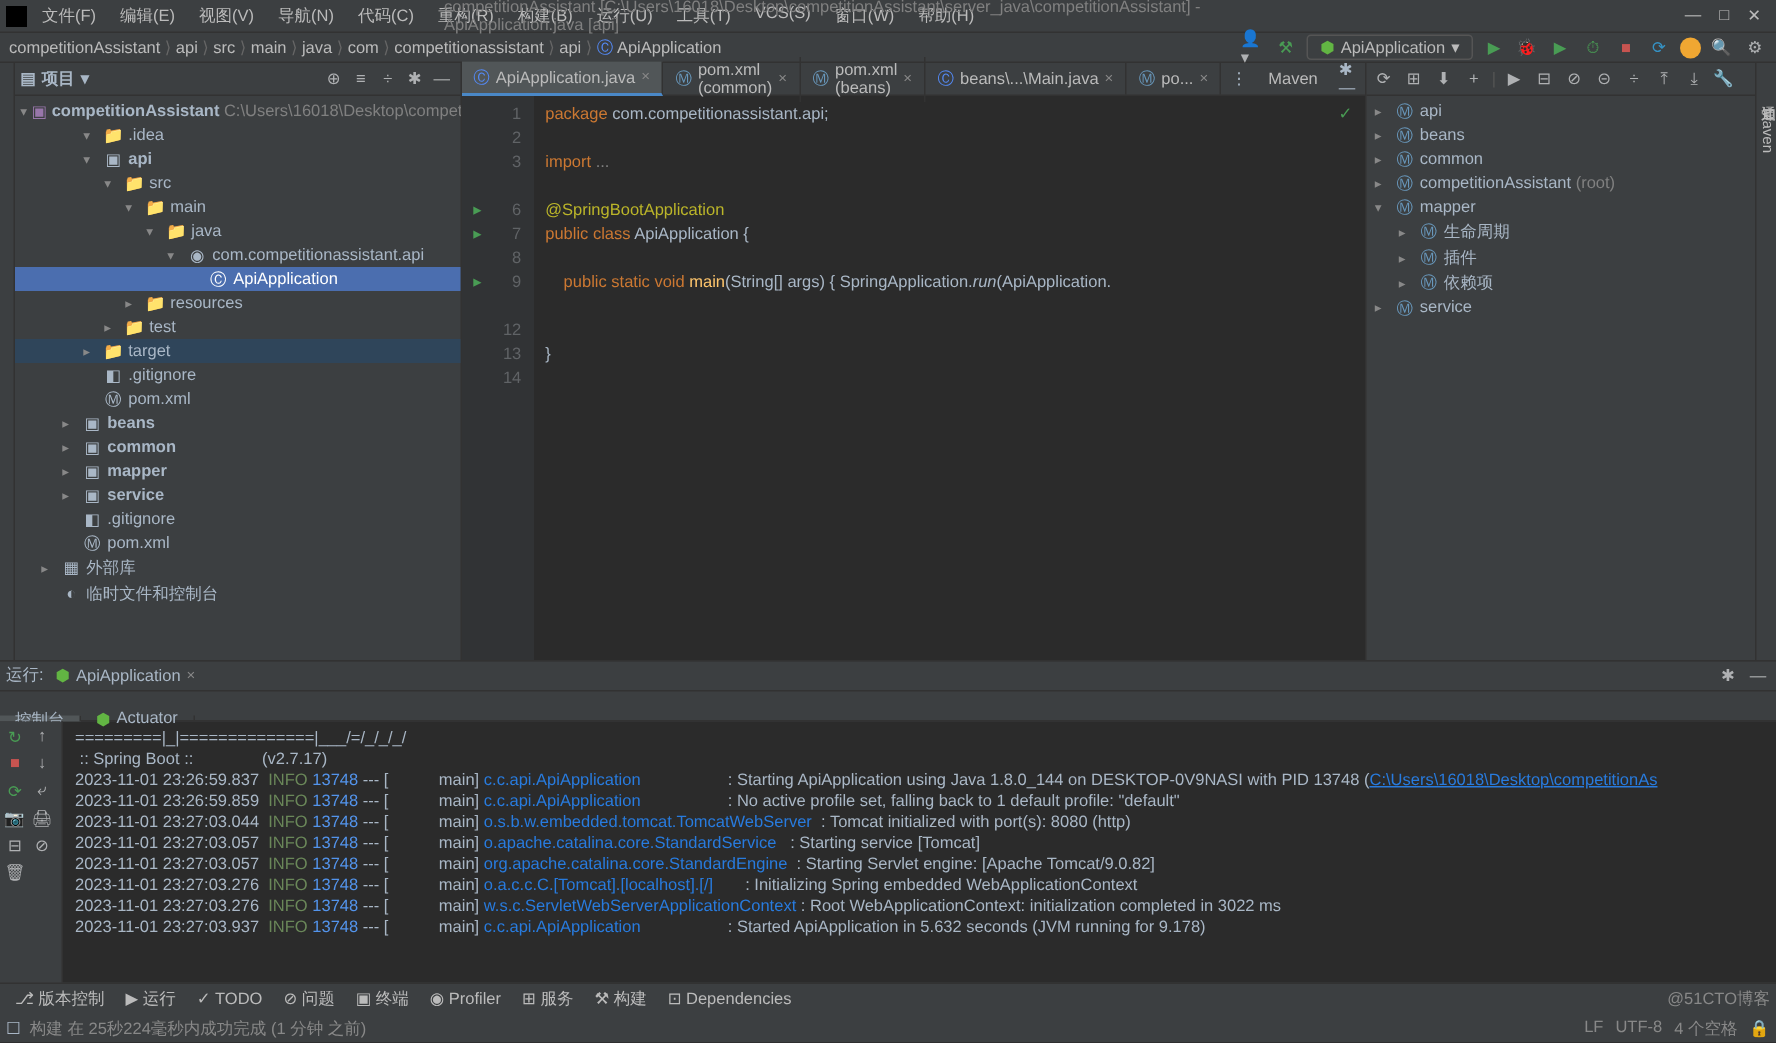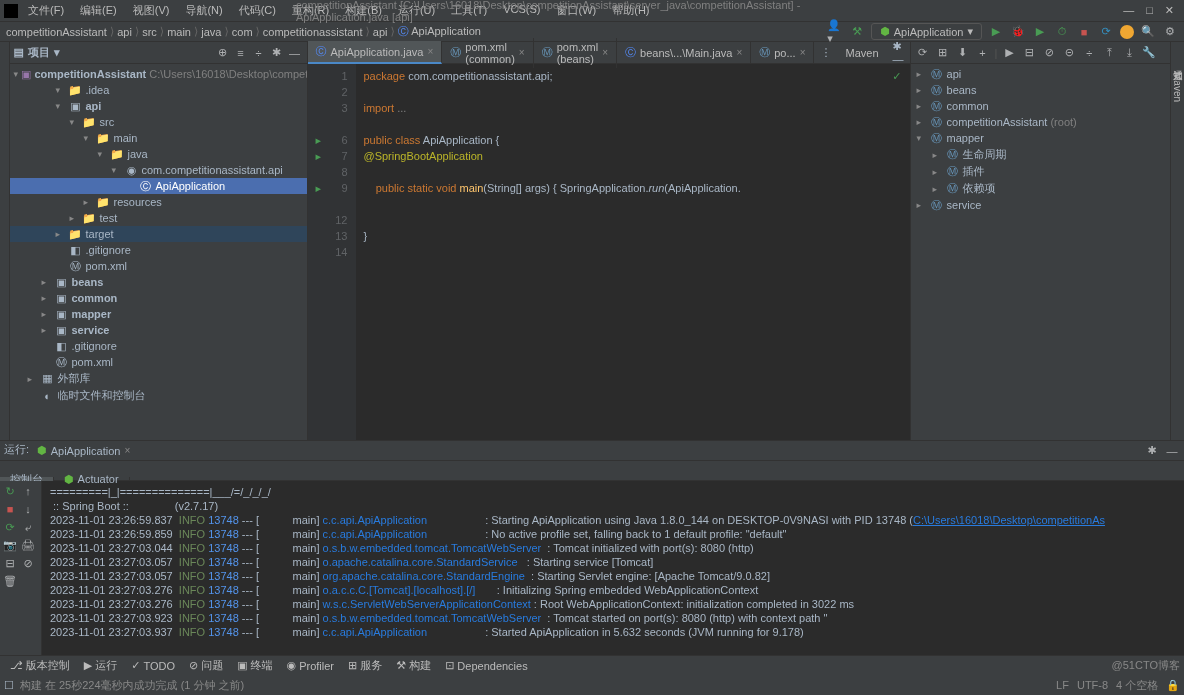--- a/index.html
+++ b/index.html
@@ -317,22 +317,22 @@
           <div class="gutter-line">12</div>
           <div class="gutter-line">13</div>
           <div class="gutter-line">14</div>
         </div>
       <div class="code-area" id="code">
         <span class="check-mark">✓</span>
       <div class="code-line"><span class="kw">package</span> com.competitionassistant.api;</div>
           <div class="code-line"></div>
           <div class="code-line"><span class="kw">import</span> <span class="com">...</span></div>
           <div class="code-line"></div>
+          <div class="code-line"><span class="ann">@SpringBootApplication</span></div>
           <div class="code-line"><span class="kw">public class</span> ApiApplication {</div>
-          <div class="code-line"><span class="ann">@SpringBootApplication</span></div>
           <div class="code-line"></div>
           <div class="code-line">    <span class="kw">public static void</span> <span style="color:#ffc66d">main</span>(String[] args) { SpringApplication.<span style="font-style:italic">run</span>(ApiApplication.</div>
           <div class="code-line"></div>
           <div class="code-line"></div>
           <div class="code-line">}</div>
           <div class="code-line"></div>
         </div>
     </div>
   </div>
 
@@ -456,21 +456,20 @@
         <div class="log-line">=========|_|==============|___/=/_/_/_/</div>
         <div class="log-line"> :: Spring Boot ::               (v2.7.17)</div>
         <div class="log-line"></div>
         <div class="log-line">2023-11-01 23:26:59.837  <span class="log-green">INFO</span> <span class="log-blue">13748</span> --- [           main] <span class="log-cyan">c.c.api.ApiApplication                  </span> : Starting ApiApplication using Java 1.8.0_144 on DESKTOP-0V9NASI with PID 13748 (<span class="log-link">C:\Users\16018\Desktop\competitionAs</span></div>
         <div class="log-line">2023-11-01 23:26:59.859  <span class="log-green">INFO</span> <span class="log-blue">13748</span> --- [           main] <span class="log-cyan">c.c.api.ApiApplication                  </span> : No active profile set, falling back to 1 default profile: "default"</div>
         <div class="log-line">2023-11-01 23:27:03.044  <span class="log-green">INFO</span> <span class="log-blue">13748</span> --- [           main] <span class="log-cyan">o.s.b.w.embedded.tomcat.TomcatWebServer </span> : Tomcat initialized with port(s): 8080 (http)</div>
         <div class="log-line">2023-11-01 23:27:03.057  <span class="log-green">INFO</span> <span class="log-blue">13748</span> --- [           main] <span class="log-cyan">o.apache.catalina.core.StandardService  </span> : Starting service [Tomcat]</div>
         <div class="log-line">2023-11-01 23:27:03.057  <span class="log-green">INFO</span> <span class="log-blue">13748</span> --- [           main] <span class="log-cyan">org.apache.catalina.core.StandardEngine </span> : Starting Servlet engine: [Apache Tomcat/9.0.82]</div>
         <div class="log-line">2023-11-01 23:27:03.276  <span class="log-green">INFO</span> <span class="log-blue">13748</span> --- [           main] <span class="log-cyan">o.a.c.c.C.[Tomcat].[localhost].[/]      </span> : Initializing Spring embedded WebApplicationContext</div>
         <div class="log-line">2023-11-01 23:27:03.276  <span class="log-green">INFO</span> <span class="log-blue">13748</span> --- [           main] <span class="log-cyan">w.s.c.ServletWebServerApplicationContext</span> : Root WebApplicationContext: initialization completed in 3022 ms</div>
-        <div class="log-line">2023-11-01 23:27:03.923  <span class="log-green">INFO</span> <span class="log-blue">13748</span> --- [           main] <span class="log-cyan">o.s.b.w.embedded.tomcat.TomcatWebServer </span> : Tomcat started on port(s): 8080 (http) with context path ''</div>
         <div class="log-line">2023-11-01 23:27:03.937  <span class="log-green">INFO</span> <span class="log-blue">13748</span> --- [           main] <span class="log-cyan">c.c.api.ApiApplication                  </span> : Started ApiApplication in 5.632 seconds (JVM running for 9.178)</div>
       </div>
   </div>
 </div>
 
 <div class="status-bar">
   <div class="status-row">
     <div class="status-items" id="status-items">
         <span class="status-item"><span>⎇</span> 版本控制</span>
         <span class="status-item"><span>▶</span> 运行</span>

